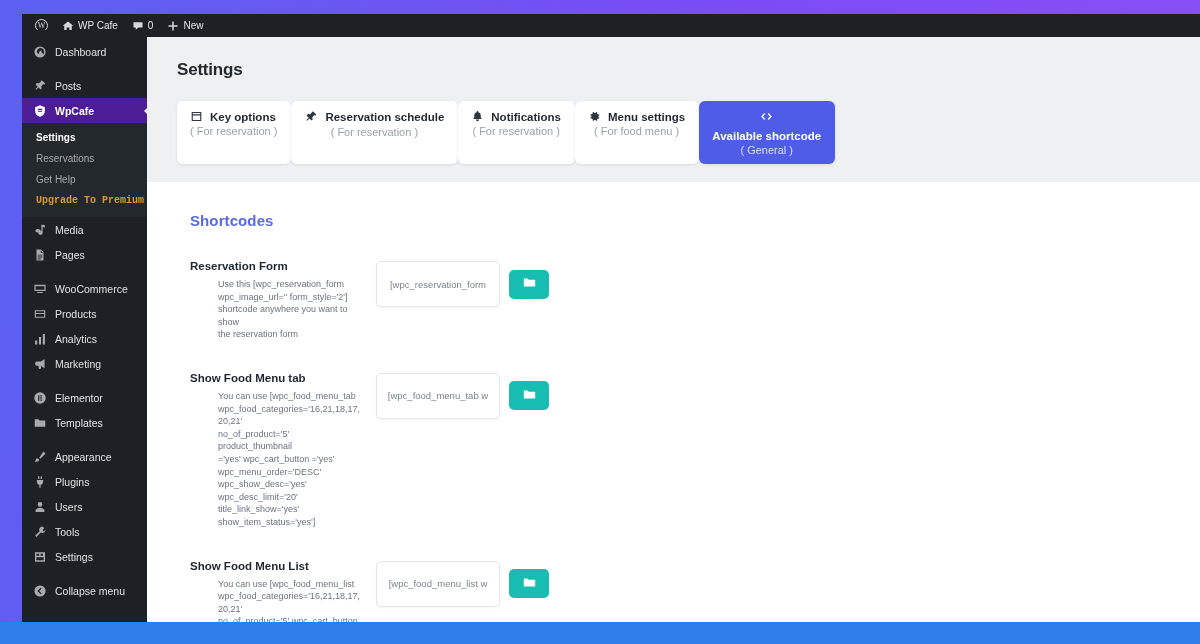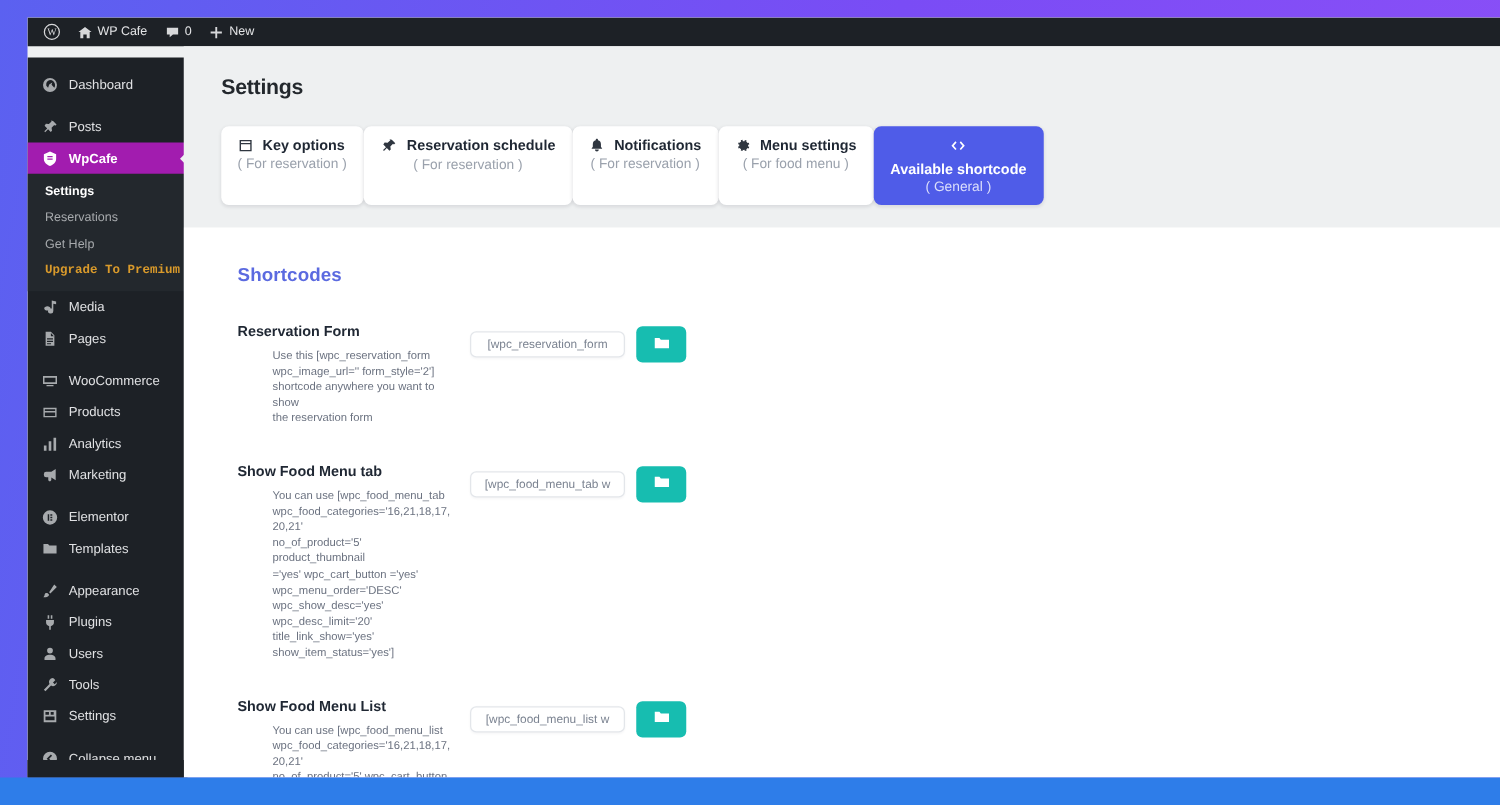--- a/index.html
+++ b/index.html
@@ -28,33 +28,33 @@
   }
   #adminbar .ab-item svg { display:block; }
   .wp-logo-circle {
     width:13px; height:13px; border-radius:50%;
     border:1.4px solid #d7d8da; position:relative;
     display:flex; align-items:center; justify-content:center;
     font-size:8px; color:#d7d8da; font-family:"Liberation Serif", serif;
   }
   
   #sidebar {
-    position:absolute; left:0; top:32px; width:128px; height:585px;
+    position:absolute; left:0; top:16px; width:128px; height:585px;
     background:#1d2126; color:#c3c4c7; font-size:10.5px;
     padding-top:9px;
   }
   .menu-item {
     display:flex; align-items:center; gap:8px;
     padding:6px 0 6px 10px; height:25px; position:relative;
     color:#e0e1e3;
   }
   .menu-item .ic { width:15px; height:15px; flex:0 0 15px;
     display:flex; align-items:center; justify-content:center; color:#a7aaad; }
   .menu-item.active {
-    background:#a21caf; color:#fff; font-weight:600;
+    background:#4c1d95; color:#fff; font-weight:600;
   }
   .menu-item.active .ic { color:#fff; }
   .menu-item.active:after {
     content:""; position:absolute; right:-1px; top:50%;
     transform:translateY(-50%);
     border-top:7px solid transparent; border-bottom:7px solid transparent;
     border-right:7px solid #eef0f1;
   }
   #submenu { background:#23282d; padding:4px 0 6px 0; }
   .submenu-item {
@@ -109,21 +109,21 @@
   .sc-left { width:186px; flex:0 0 186px; padding-right:14px; }
   .sc-title {
     font-size:11.5px; font-weight:700; color:#1f2733; margin-bottom:6px;
   }
   .sc-desc {
     font-size:9px; line-height:12.6px; color:#6b7280;
     white-space:pre-line; word-break:break-word;margin-left:28px;
   }
   .sc-right { display:flex; align-items:center; gap:9px; padding-top:1px; }
   .sc-input {
-    width:124px; height:21px; border:1px solid #e3e6ea; border-radius:5px;
+    width:124px; height:46px; border:1px solid #e3e6ea; border-radius:5px;
     background:#fff; font-size:9.5px; color:#7b8391;
     padding:0 9px; font-family:"Liberation Sans", sans-serif;
     text-align:center; overflow:hidden; white-space:nowrap;
     text-overflow:clip; box-shadow:0 1px 2px rgba(16,24,40,0.04);
   }
   .copy-btn {
     width:40px; height:29px; background:#17bdb0; border:none;
     border-radius:5px; display:flex; align-items:center; justify-content:center;
     cursor:pointer;
   }

